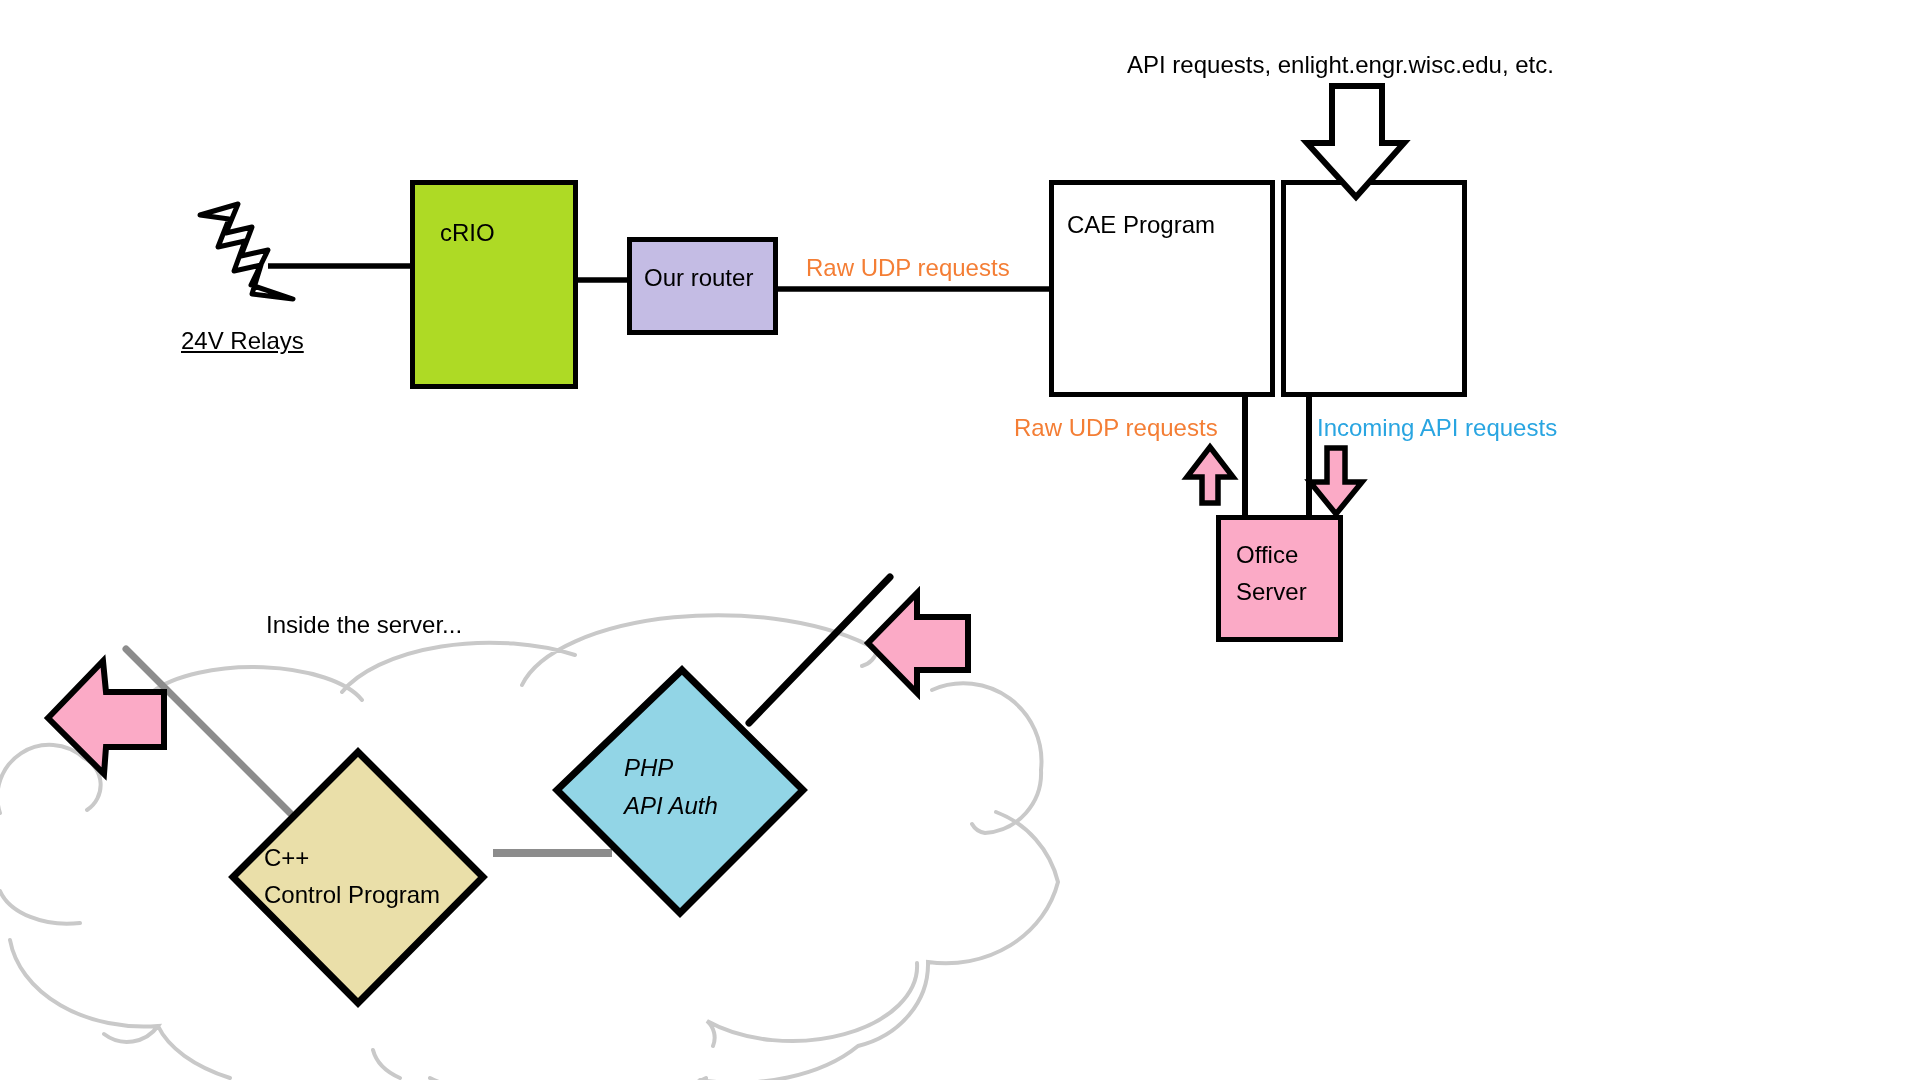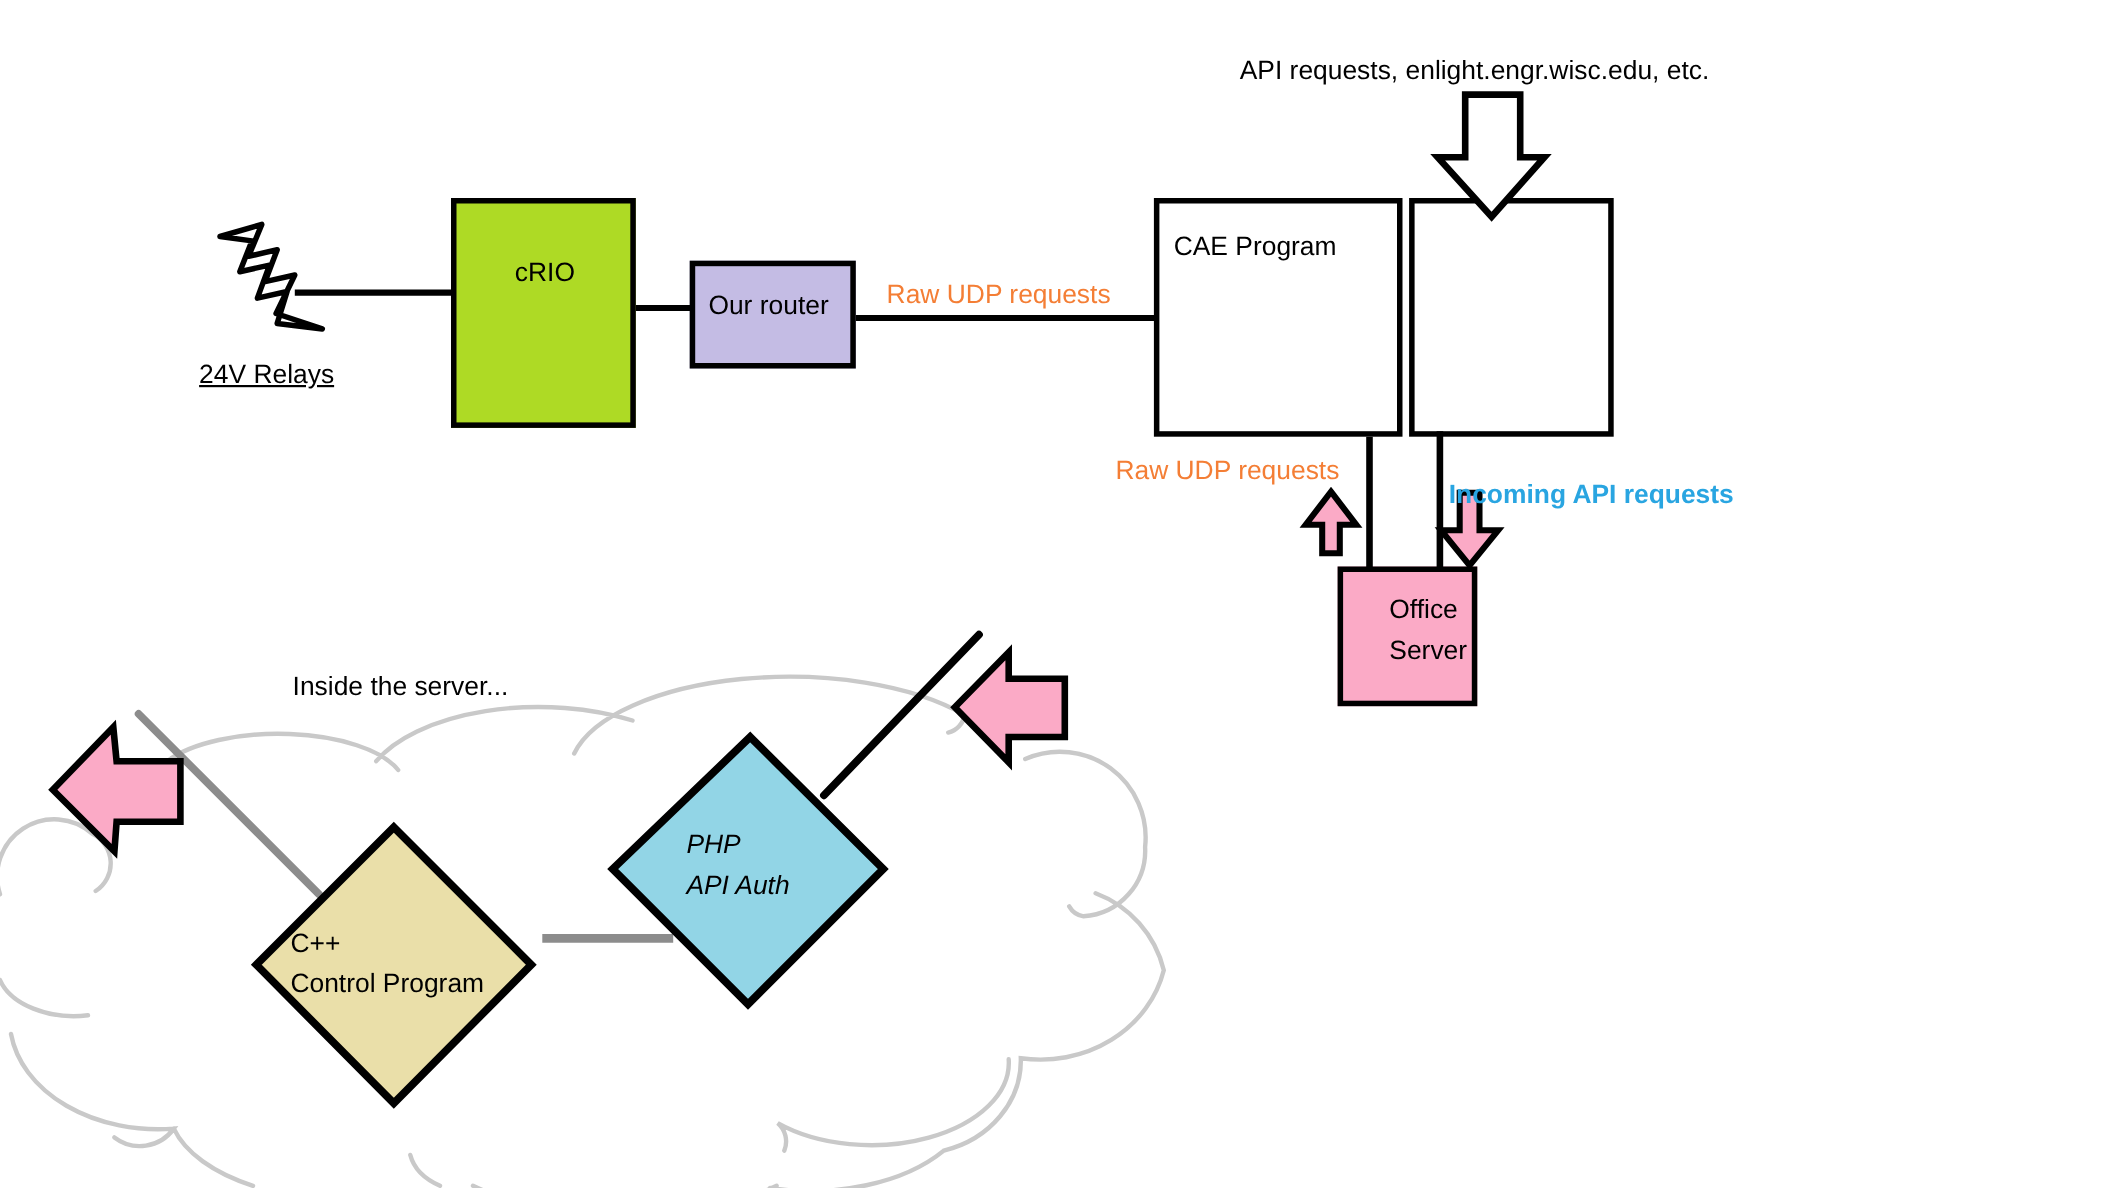--- a/index.html
+++ b/index.html
@@ -16,28 +16,28 @@
   .shape-layer{position:absolute;left:0;top:0;width:1920px;height:1080px;pointer-events:none;}
   .node{position:absolute;border:5px solid var(--outline);box-sizing:border-box;}
   .node-crio{left:410px;top:180px;width:168px;height:209px;background:var(--crio-fill);}
   .node-router{left:627px;top:237px;width:151px;height:98px;background:var(--router-fill);}
   .node-cae{left:1049px;top:180px;width:226px;height:217px;background:#fff;}
   .node-port80{left:1281px;top:180px;width:186px;height:217px;background:#fff;}
   .node-office{left:1216px;top:515px;width:127px;height:127px;background:var(--office-fill);}
   .lbl{position:absolute;font-size:24px;line-height:29px;white-space:nowrap;}
   .lbl-api{left:1127px;top:50px;}
   .lbl-relays{left:181px;top:326px;text-decoration:underline;}
-  .lbl-crio{left:440px;top:233px;margin-left:28px;}
+  .lbl-crio{left:440px;top:218px;}
   .lbl-router{left:644px;top:263px;}
   .lbl-cae{left:1067px;top:210px;}
   .lbl-port80{left:1297px;top:208px;line-height:35px;}
   .lbl-udp-top{left:806px;top:253px;color:var(--udp-label);}
   .lbl-udp-bottom{left:1014px;top:413px;color:var(--udp-label);}
-  .lbl-incoming{left:1317px;top:435px;color:var(--api-label);font-weight:bold;}
-  .lbl-office{left:1236px;top:536px;line-height:37px;margin-left:27px;}
+  .lbl-incoming{left:1317px;top:413px;color:var(--api-label);}
+  .lbl-office{left:1236px;top:536px;line-height:37px;}
   .lbl-inside{left:266px;top:610px;}
   .lbl-cpp{left:264px;top:839px;line-height:37px;}
   .lbl-php{left:624px;top:749px;line-height:38px;font-style:italic;}
 </style>
 </head>
 <body>
 
 <div class="canvas">
 
   <div class="node node-crio"></div>

